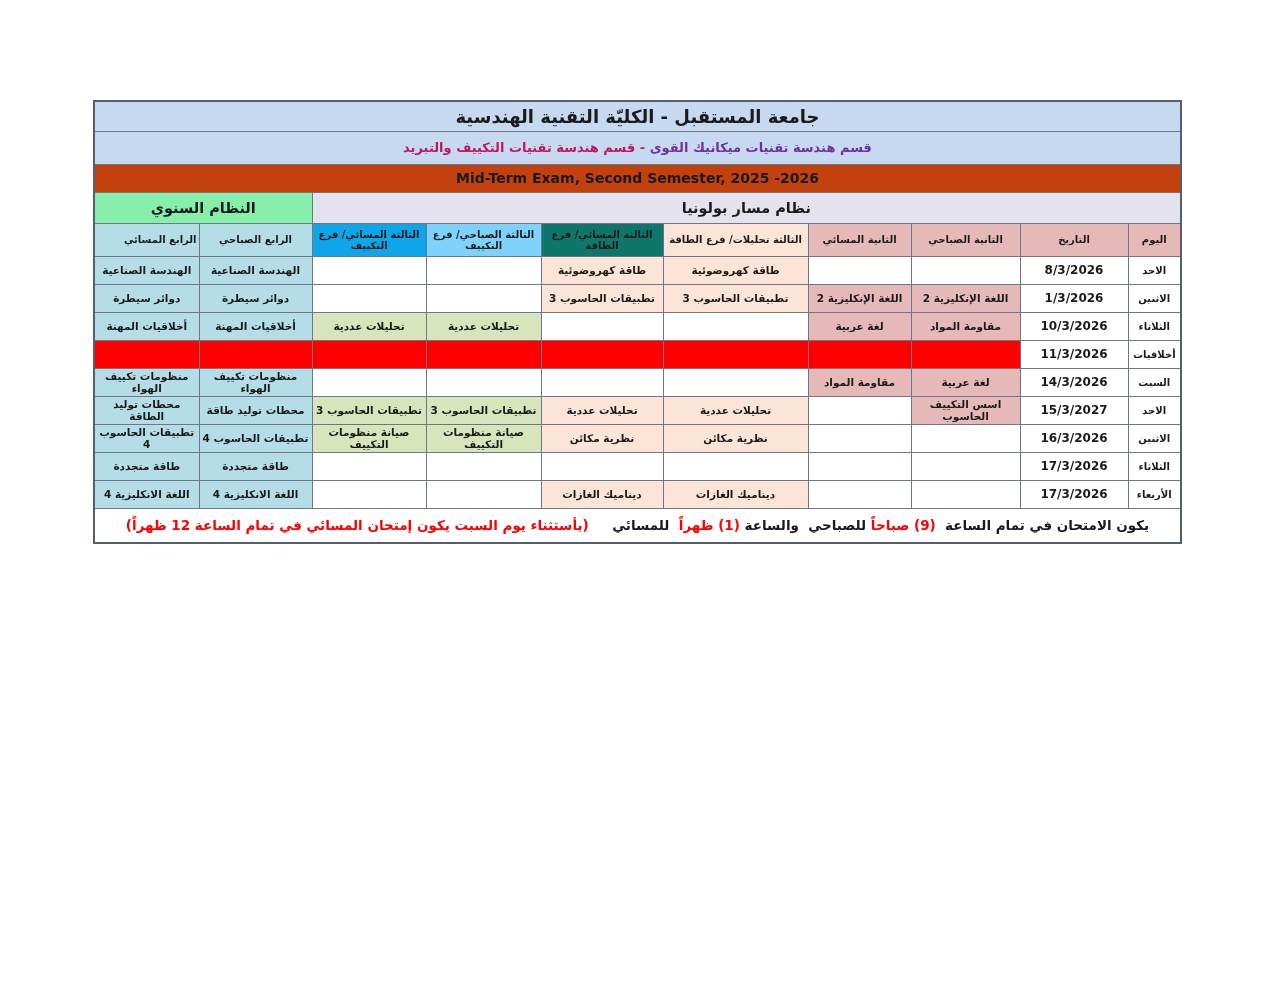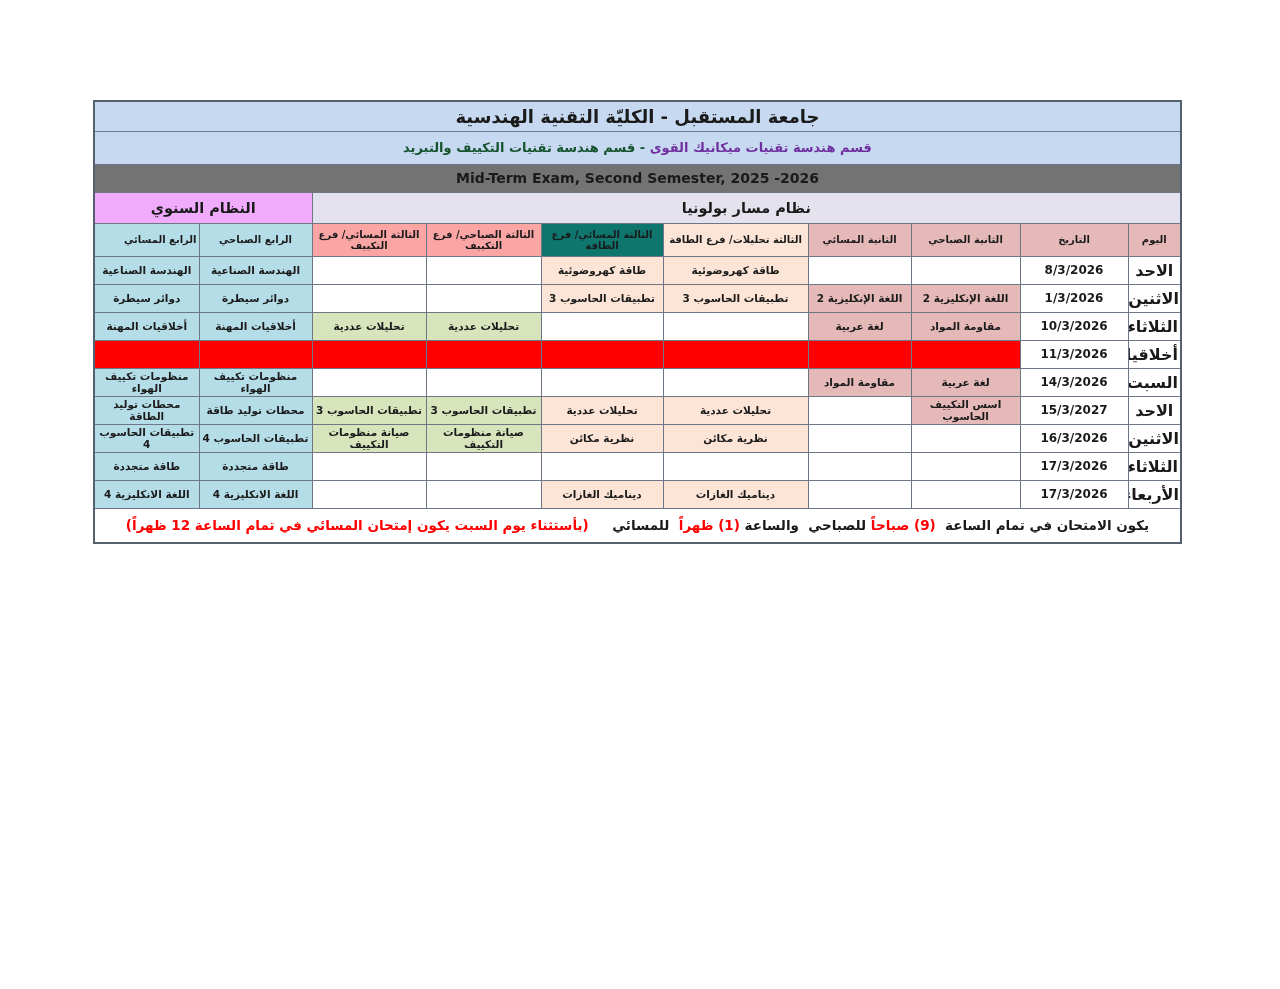--- a/index.html
+++ b/index.html
@@ -18,21 +18,21 @@
   table.exam td, table.exam th {
     border: 1px solid #6e7785; text-align: center; vertical-align: middle;
     font-weight: bold; color: #1a1a1a; overflow: hidden; padding: 0 2px;
   }
   tr.title1 td { height: 30px; font-size: 18px; }
   tr.title2 td { height: 33px; font-size: 13px; }
   tr.title3 td { height: 28px; font-size: 14px; direction: ltr; }
   tr.systems td { height: 31px; font-size: 14.5px; }
   tr.colheads th { height: 33px; font-size: 10px; }
   tbody.rows td { height: 28px; font-size: 10.5px; }
-  tbody.rows td.day { font-size: 16px; }
+  tbody.rows td.day { font-size: 10px; }
   tbody.rows td.date { font-size: 12px; direction: ltr; }
   tr.footer td { height: 35px; font-size: 13.5px; background: #ffffff; }
 </style>
 </head>
 <body>
 
 <div class="sheet">
   <table class="exam" dir="rtl">
     <colgroup>
       <col style="width:53px">
@@ -44,38 +44,38 @@
       <col style="width:115px">
         <col style="width:114px">
         <col style="width:113px">
       <col style="width:105px">
     </colgroup>
     <tbody>
       <tr class="title1">
         <td colspan="10" style="background: rgb(198, 217, 240);">جامعة المستقبل - الكليّة التقنية الهندسية</td>
       </tr>
       <tr class="title2">
-        <td colspan="10" id="dept-cell" style="background: rgb(198, 217, 240);"><span style="color: rgb(112, 48, 160);">قسم هندسة تقنيات ميكانيك القوى </span><span style="color: #14532d;">- قسم هندسة تقنيات التكييف والتبريد</span></td>
+        <td colspan="10" id="dept-cell" style="background: rgb(198, 217, 240);"><span style="color: rgb(112, 48, 160);">قسم هندسة تقنيات ميكانيك القوى </span><span style="color: #be185d;">- قسم هندسة تقنيات التكييف والتبريد</span></td>
       </tr>
       <tr class="title3">
-        <td colspan="10" style="background: #737373; margin-left: 36px;">Mid-Term Exam, Second Semester, 2025 -2026</td>
+        <td colspan="10" style="background: #c2410c; margin-left: 36px;">Mid-Term Exam, Second Semester, 2025 -2026</td>
       </tr>
       <tr class="systems">
         <td colspan="8" style="background: rgb(227, 226, 237);">نظام مسار بولونيا</td>
-        <td colspan="2" style="background: #f0abfc;">النظام السنوي</td>
+        <td colspan="2" style="background: #86efac;">النظام السنوي</td>
       </tr>
       <tr class="colheads" id="colheads">
           <th style="background: rgb(228, 185, 184);">اليوم</th>
           <th style="background: rgb(228, 185, 184);">التاريخ</th>
           <th style="background: rgb(228, 185, 184);">الثانية الصباحي</th>
           <th style="background: rgb(228, 185, 184);">الثانية المسائي</th>
           <th style="background: rgb(252, 228, 214);">الثالثة تحليلات/ فرع الطاقة</th>
           <th style="background: #0f766e;">الثالثة المسائي/ فرع الطاقة</th>
-          <th style="background: #fca5a5;">الثالثة الصباحي/ فرع التكييف</th>
-          <th style="background: #fca5a5;">الثالثة المسائي/ فرع التكييف</th>
+          <th style="background: #7dd3fc;">الثالثة الصباحي/ فرع التكييف</th>
+          <th style="background: #0ea5e9;">الثالثة المسائي/ فرع التكييف</th>
           <th style="background: rgb(181, 221, 232);">الرابع الصباحي</th>
           <th style="background: rgb(181, 221, 232); text-align: right;">الرابع المسائي</th>
         </tr>
     </tbody>
     <tbody class="rows" id="body-rows">
         <tr>
           <td class="day">الاحد</td>
           <td class="date">8/3/2026</td>
           <td style="background: rgb(255, 255, 255);"></td>
           <td style="background: rgb(255, 255, 255);"></td>

